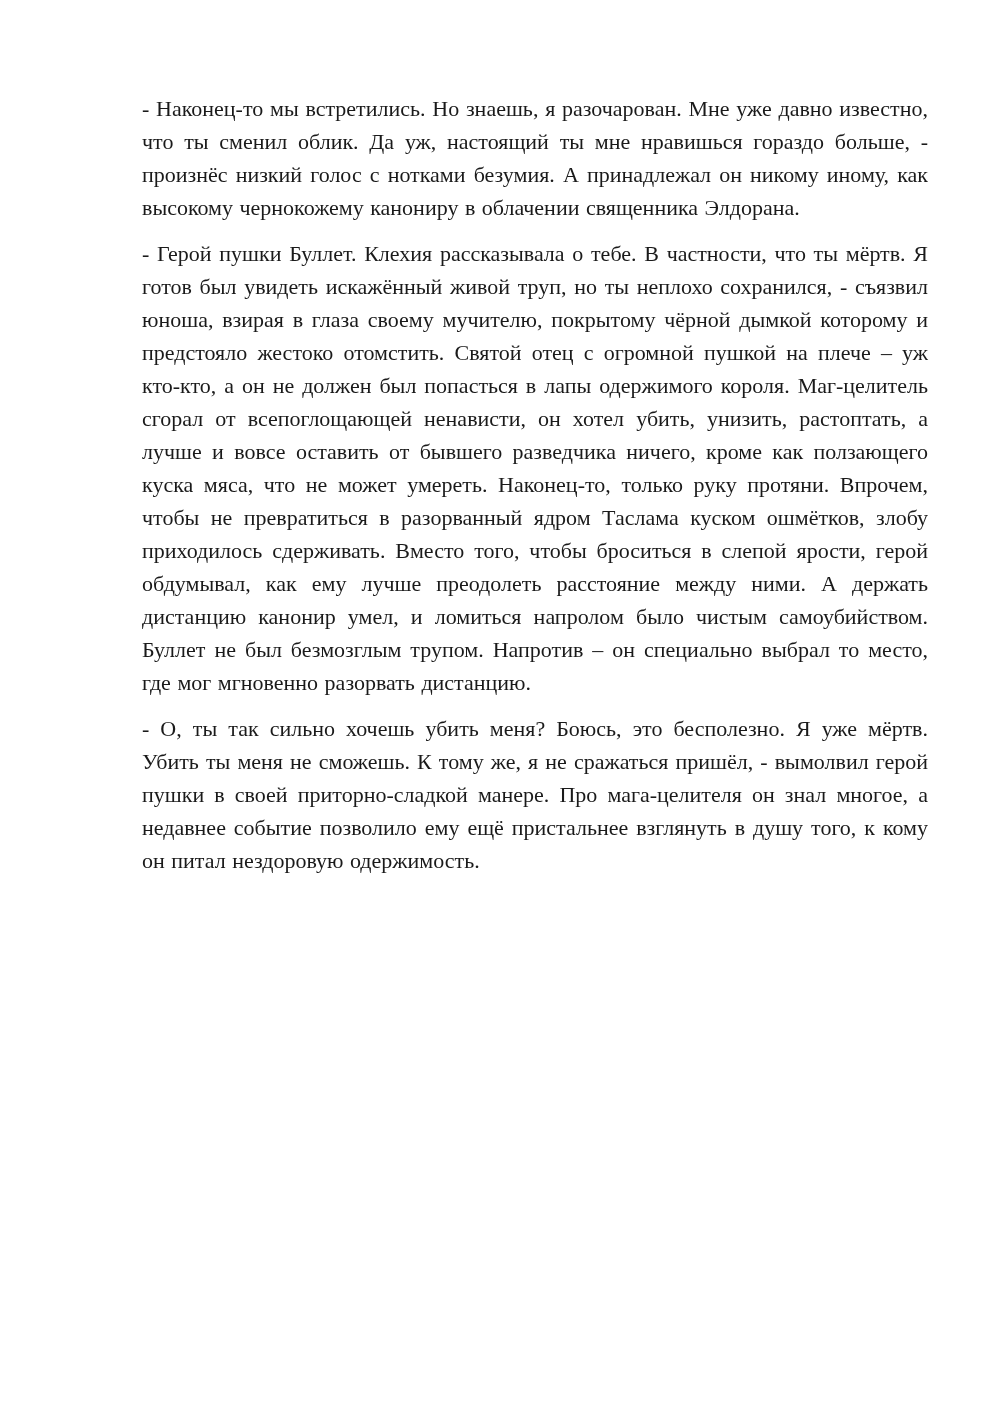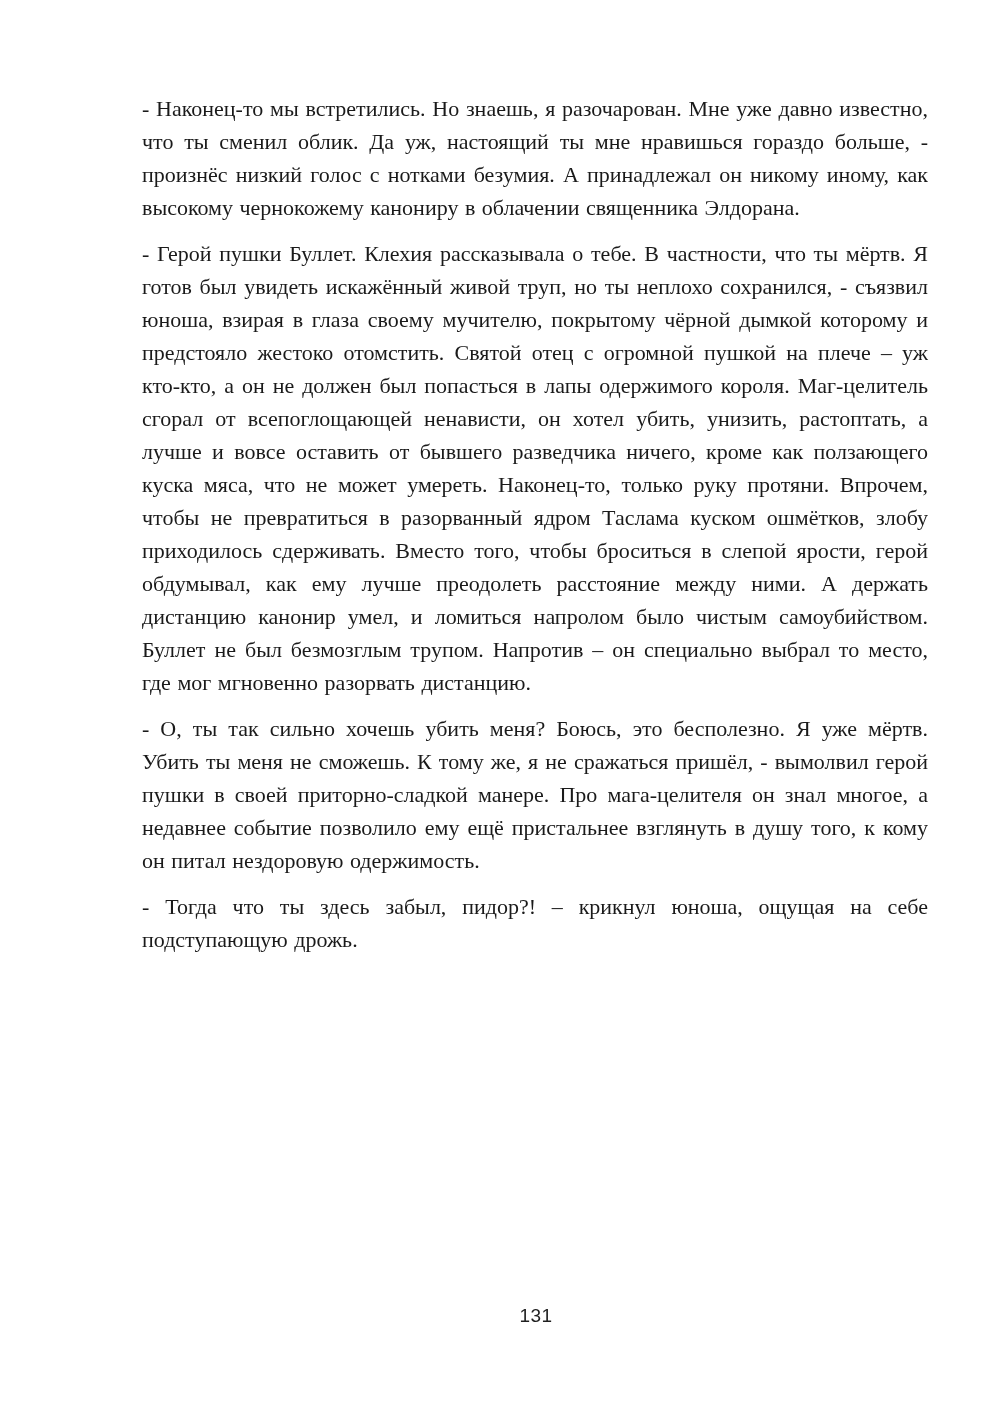--- a/index.html
+++ b/index.html
@@ -49,20 +49,16 @@
 </style>
 </head>
 <body>
 
 <div class="page">
 
   <div class="text-block">
       <p class="para">- Наконец-то мы встретились. Но знаешь, я разочарован. Мне уже давно известно, что ты сменил облик. Да уж, настоящий ты мне нравишься гораздо больше, - произнёс низкий голос с нотками безумия. А принадлежал он никому иному, как высокому чернокожему канониру в облачении священника Элдорана.</p>
       <p class="para">- Герой пушки Буллет. Клехия рассказывала о тебе. В частности, что ты мёртв. Я готов был увидеть искажённый живой труп, но ты неплохо сохранился, - съязвил юноша, взирая в глаза своему мучителю, покрытому чёрной дымкой которому и предстояло жестоко отомстить. Святой отец с огромной пушкой на плече – уж кто-кто, а он не должен был попасться в лапы одержимого короля. Маг-целитель сгорал от всепоглощающей ненависти, он хотел убить, унизить, растоптать, а лучше и вовсе оставить от бывшего разведчика ничего, кроме как ползающего куска мяса, что не может умереть. Наконец-то, только руку протяни. Впрочем, чтобы не превратиться в разорванный ядром Таслама куском ошмётков, злобу приходилось сдерживать. Вместо того, чтобы броситься в слепой ярости, герой обдумывал, как ему лучше преодолеть расстояние между ними. А держать дистанцию канонир умел, и ломиться напролом было чистым самоубийством. Буллет не был безмозглым трупом. Напротив – он специально выбрал то место, где мог мгновенно разорвать дистанцию.</p>
       <p class="para">- О, ты так сильно хочешь убить меня? Боюсь, это бесполезно. Я уже мёртв. Убить ты меня не сможешь. К тому же, я не сражаться пришёл, - вымолвил герой пушки в своей приторно-сладкой манере. Про мага-целителя он знал многое, а недавнее событие позволило ему ещё пристальнее взглянуть в душу того, к кому он питал нездоровую одержимость.</p>
-      <p class="para">- Тогда что ты здесь забыл, пидор?! – крикнул юноша, ощущая на себе подступающую дрожь.</p>
     </div>
 
-  <div class="page-footer">
-    <span class="page-number">131</span>
-  </div>
 
 </div>
 
 </body></html>

